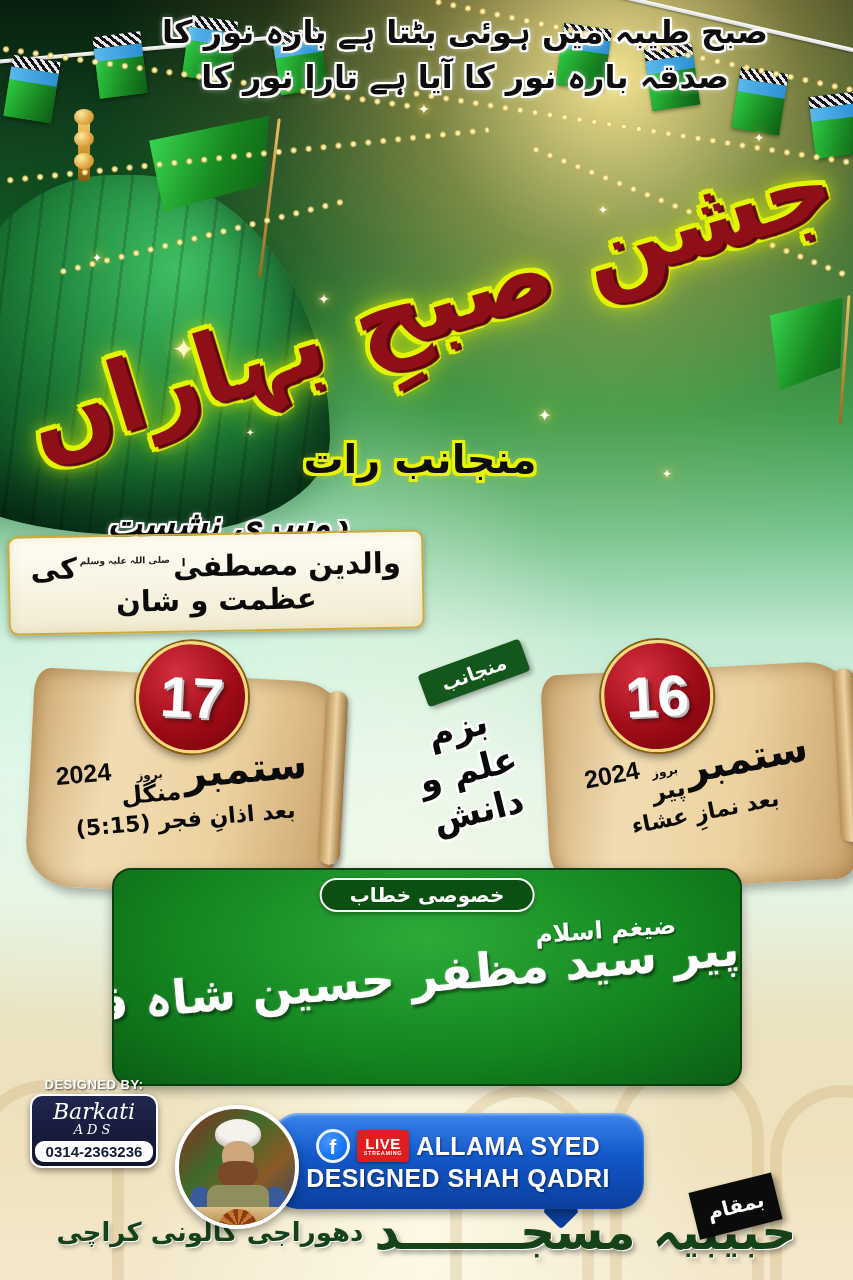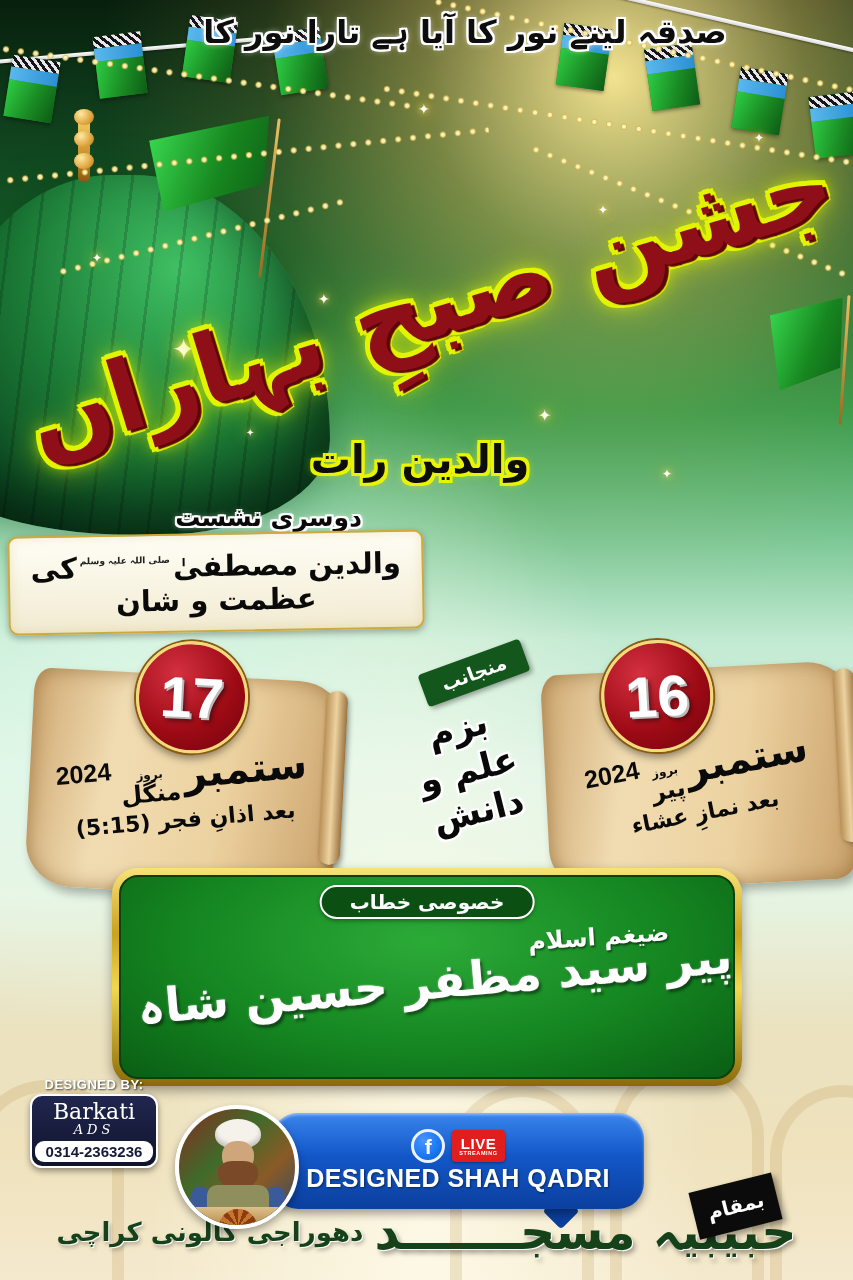--- a/index.html
+++ b/index.html
@@ -52,21 +52,21 @@
     text-shadow:
       3px 3px 1px #5c060c,
       -4px -4px 0 #e2f400,4px -4px 0 #e2f400,-4px 4px 0 #e2f400,4px 4px 0 #e2f400,
       0 -5px 0 #e2f400,0 5px 0 #e2f400,-5px 0 0 #e2f400,5px 0 0 #e2f400,
       0 0 16px #d8ef00,0 0 34px rgba(220,240,0,.85);}
   .subtitle{left:230px;top:436px;width:380px;text-align:center;direction:rtl;z-index:4;
     font-size:40px;font-weight:900;color:#0d0d0d;
     text-shadow:
       -3px -3px 0 #e8f400,3px -3px 0 #e8f400,-3px 3px 0 #e8f400,3px 3px 0 #e8f400,
       0 -3px 0 #e8f400,0 3px 0 #e8f400,-3px 0 0 #e8f400,3px 0 0 #e8f400,0 0 10px #e8f400;}
-  .session-heading{width:270px;direction:rtl;z-index:4;font-size:25px;font-weight:900;color:#0a0a0a;}
+  .session-heading{width:270px;text-align:center;direction:rtl;z-index:4;font-size:37px;font-weight:900;color:#0a0a0a;font-style:italic;}
   .topic-box{z-index:4;background:linear-gradient(#fffef6,#f2ebd2);border:2px solid #cfa93c;border-radius:10px;
     box-shadow:0 3px 7px rgba(0,0,0,.3), inset 0 0 12px rgba(200,170,80,.25);
     display:flex;align-items:center;justify-content:center;direction:rtl;
     font-size:29px;font-weight:900;color:#0a0a0a;text-align:center;}
   .sal{display:inline-block;font-size:9px;font-weight:700;transform:translateY(-14px);margin:0 3px;color:#222;}
   
   .scroll{width:308px;height:238px;z-index:4;}
   .parchment{position:absolute;left:0;right:0;top:20px;bottom:0;
     background:linear-gradient(100deg,#cfa973,#f1dcb2 28%,#ecd2a0 62%,#c9a06a);
     border-radius:16px 44px 22px 48px / 24px 36px 28px 44px;
@@ -85,40 +85,40 @@
   .prefix{font-size:12px;font-weight:700;}
   .weekday{font-size:24px;font-weight:900;line-height:1;}
   .year{font-family:"Liberation Sans",sans-serif;font-size:25px;font-weight:800;vertical-align:top;margin-right:4px;}
   .stime{font-size:22px;font-weight:900;margin-top:4px;}
   
   .org-tag{z-index:5;background:#14571c;color:#fff;font-size:19px;font-weight:800;direction:rtl;
     padding:6px 20px;border-radius:4px;transform:rotate(-20deg);box-shadow:2px 3px 5px rgba(0,0,0,.35);}
   .org-name{z-index:4;width:160px;text-align:center;direction:rtl;transform:rotate(-14deg);
     font-size:35px;font-weight:900;color:#090909;line-height:1.22;}
   
-  .banner-outer{left:112px;top:868px;width:630px;height:218px;z-index:5;border-radius:26px;padding:7px;box-sizing:border-box;
+  .banner-outer{left:112px;top:868px;width:630px;height:218px;z-index:5;border-radius:26px;box-sizing:border-box;
     background:linear-gradient(180deg,#f8e378,#caa21c 30%,#f2d84e 55%,#8a6a08);
     box-shadow:0 5px 12px rgba(0,0,0,.35);}
   .banner-inner{position:relative;width:100%;height:100%;border-radius:19px;border:2px solid #0c3f10;box-sizing:border-box;
     background:radial-gradient(ellipse at 50% 32%,#2cab38,#148420 58%,#0a5e14);overflow:hidden;}
   .speech-pill{position:absolute;top:8px;left:50%;transform:translateX(-50%);direction:rtl;
     background:#0b4f12;border:2px solid #fff;border-radius:20px;padding:3px 28px;
     color:#fff;font-size:20px;font-weight:800;white-space:nowrap;box-shadow:0 2px 4px rgba(0,0,0,.35);}
   .speech-prefix{position:absolute;top:46px;right:64px;direction:rtl;color:#fff;font-size:24px;font-weight:800;
     transform:rotate(-4deg);text-shadow:1px 2px 2px rgba(0,0,0,.5);}
   .speaker-name{position:absolute;top:78px;left:0;right:0;text-align:center;direction:rtl;color:#fff;
     font-size:47px;font-weight:900;transform:rotate(-5deg);white-space:nowrap;
     text-shadow:2px 3px 3px rgba(0,0,0,.5),0 0 2px rgba(255,255,255,.6);}
   
   .arch{border:12px solid rgba(185,145,75,.20);border-bottom:none;border-radius:130px 130px 0 0;z-index:0;}
   .designer{left:30px;top:1077px;width:128px;text-align:center;z-index:6;font-family:"Liberation Sans",sans-serif;}
   .designer-label{color:#fff;font-size:13px;font-weight:800;letter-spacing:.5px;text-shadow:1px 1px 2px rgba(0,0,0,.7);}
   .designer-box{margin-top:2px;background:linear-gradient(#20264e,#10142e);border:2px solid #fff;border-radius:12px;
     padding:5px 3px 4px;box-shadow:0 3px 6px rgba(0,0,0,.4);}
-  .designer-name{color:#fff;font-family:"DejaVu Serif",serif;font-size:22px;line-height:1;}
+  .designer-name{color:#fff;font-family:"DejaVu Serif",serif;font-style:italic;font-size:22px;line-height:1;}
   .designer-sub{color:#fff;font-family:"DejaVu Serif",serif;font-style:italic;font-size:13px;letter-spacing:4px;line-height:1.1;}
   .designer-phone{margin-top:4px;background:#fff;border-radius:9px;color:#141a3a;font-size:15px;font-weight:800;padding:2px 0;}
   .photo{left:175px;top:1105px;width:116px;height:116px;border-radius:50%;border:4px solid #fff;z-index:7;overflow:hidden;
     box-shadow:0 4px 9px rgba(0,0,0,.35);
     background:linear-gradient(135deg,#8a2a22,#3f6b2a 38%,#8a5a26 66%,#2a4a6b);}
   .ph-turban{position:absolute;left:36px;top:10px;width:46px;height:30px;border-radius:50% 50% 45% 45%;background:#f4f2ea;box-shadow:inset 0 -4px 5px rgba(0,0,0,.2);}
   .ph-face{position:absolute;left:43px;top:32px;width:32px;height:30px;border-radius:46%;background:#cfa57c;}
   .ph-beard{position:absolute;left:39px;top:52px;width:40px;height:28px;border-radius:40% 40% 55% 55%;background:#7a4a28;}
   .ph-vest{position:absolute;left:28px;top:76px;width:62px;height:28px;border-radius:10px 10px 0 0;background:#8f8f5e;}
   .ph-arm-l{position:absolute;left:10px;top:78px;width:22px;height:32px;background:#3a5a9a;transform:rotate(18deg);border-radius:8px;}
@@ -188,28 +188,29 @@
   <span class="abs sparkle" style="left:598px;top:204px;font-size:12px;">✦</span>
   <span class="abs sparkle" style="left:538px;top:408px;font-size:16px;">✦</span>
   <span class="abs sparkle" style="left:754px;top:132px;font-size:12px;">✦</span>
   <span class="abs sparkle" style="left:92px;top:252px;font-size:12px;">✦</span>
   <span class="abs sparkle" style="left:418px;top:102px;font-size:14px;">✦</span>
   <span class="abs sparkle" style="left:662px;top:468px;font-size:12px;">✦</span>
   <span class="abs sparkle" style="left:246px;top:428px;font-size:10px;">✦</span>
   <span class="abs sparkle" style="left:128px;top:606px;font-size:12px;">✦</span>
 
   <div class="abs couplet white-outline">
-    <div>صدقہ لینے نور کا آیا ہے تارا نور کا</div>
+    <div>صبح طیبہ میں ہوئی بٹتا ہے بارہ نور کا</div>
+    <div>صدقہ بارہ نور کا آیا ہے تارا نور کا</div>
   </div>
 
   <div class="abs main-title">
     <span>جشن صبحِ بہاراں</span>
   </div>
 
-  <div class="abs subtitle">والدین رات</div>
+  <div class="abs subtitle">منجانب رات</div>
 
 
   <div class="abs session-heading white-outline" style="left:92px;top:503px;">دوسری نشست</div>
   <div class="abs topic-box" style="left:8px;top:533px;width:412px;height:95px;transform:rotate(-1deg);">
     <div>
       <span>والدین مصطفیٰ</span><span class="sal">صلی اللہ علیہ وسلم</span><span>کی عظمت و شان</span>
     </div>
   </div>
 
   <div class="abs scroll" style="left:545px;top:648px;transform:rotate(-3deg);">
@@ -281,20 +282,21 @@
   </div>
 
   <div class="abs bar-tail"></div>
   <div class="abs live-bar">
     <div class="live-row">
       <div class="fb-circle">f</div>
       <div class="live-badge">
         <div class="live-top">LIVE</div>
         <div class="live-bottom">STREAMING</div>
       </div>
+      <div class="live-line">ALLAMA SYED</div>
     </div>
     <div class="live-line">DESIGNED SHAH QADRI</div>
   </div>
 
   <div class="abs venue-badge">بمقام</div>
   <div class="abs venue-line">
     <span class="venue-main">حبیبیہ مسجـــــــد</span>
     <span class="venue-detail">دھوراجی کالونی کراچی</span>
   </div>
 

